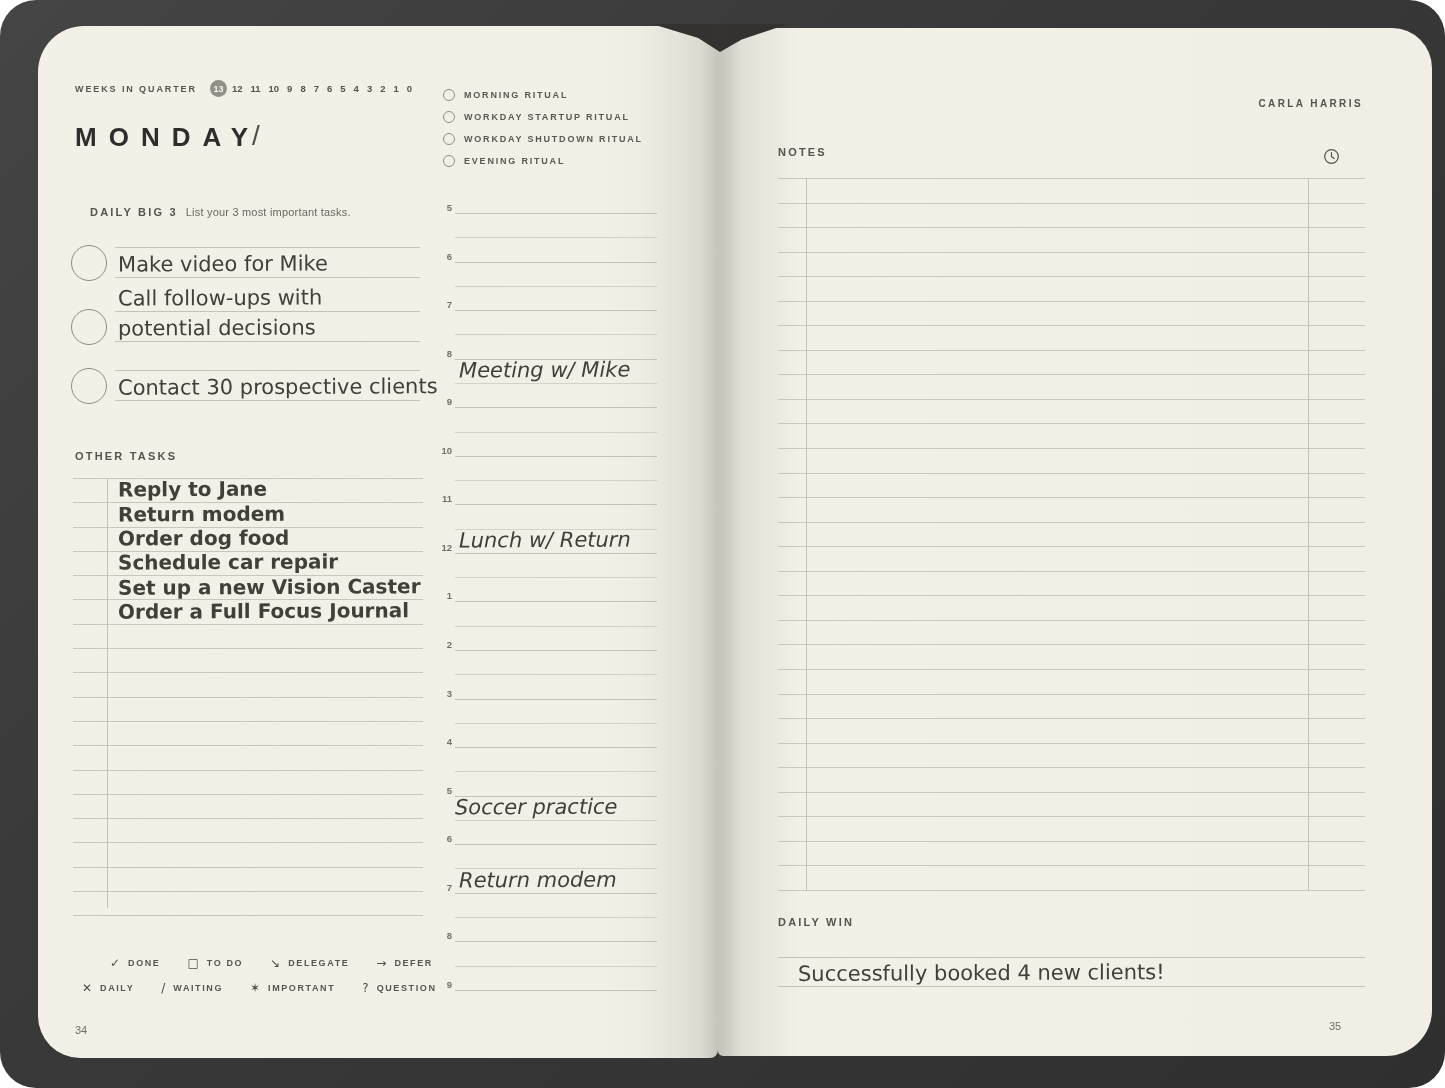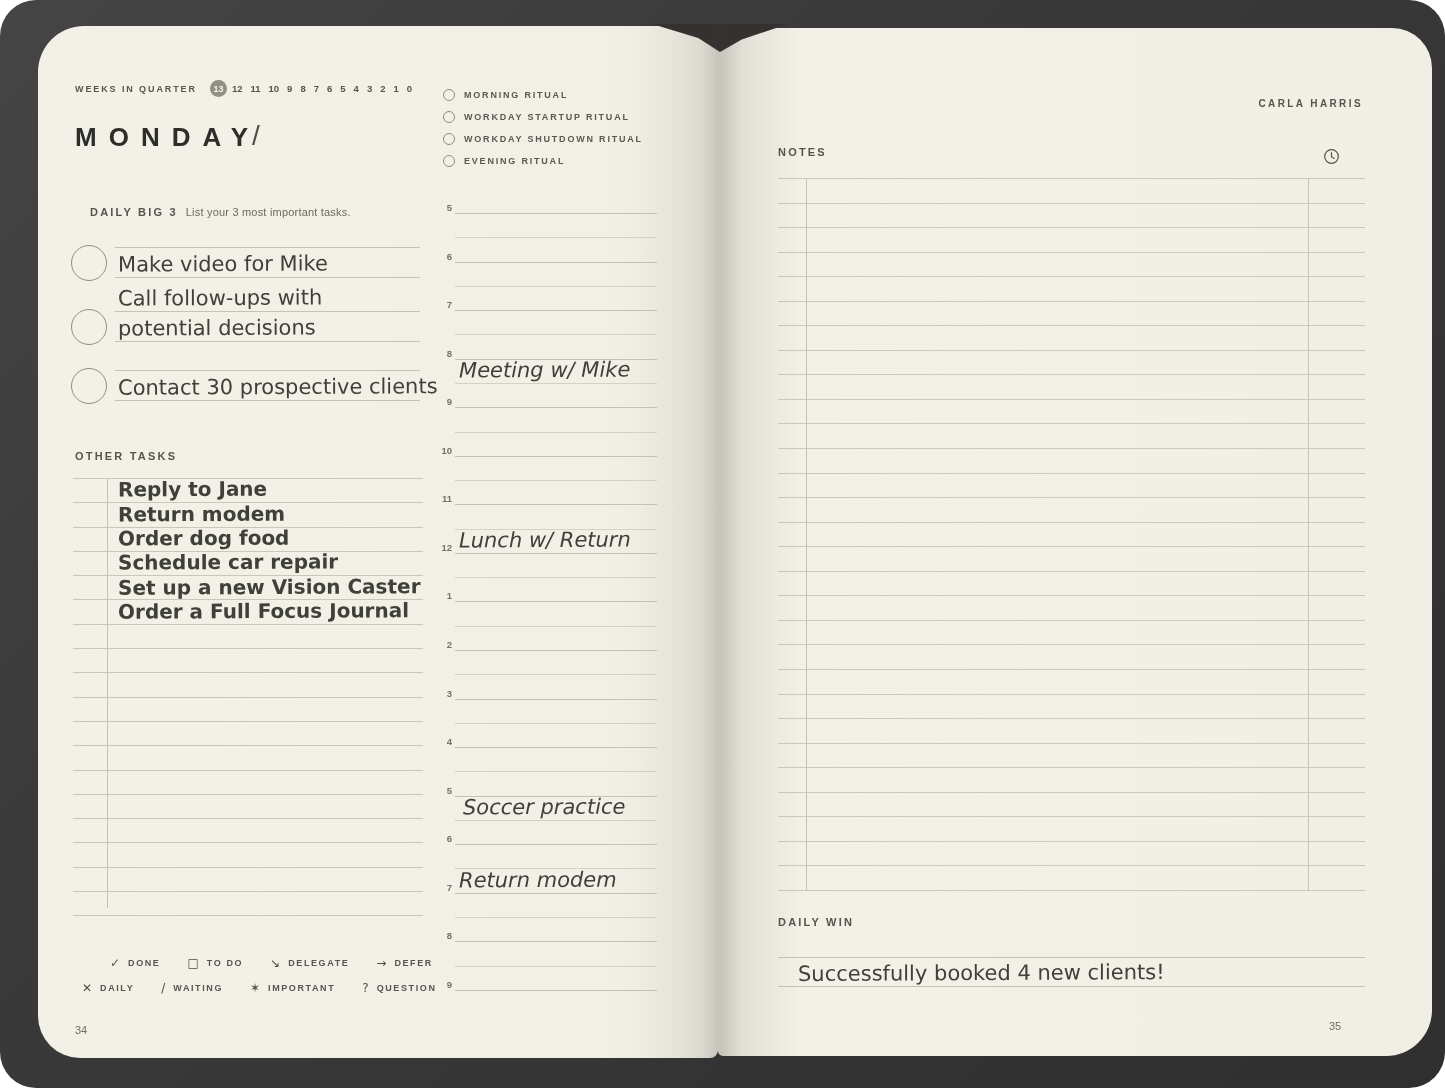--- a/index.html
+++ b/index.html
@@ -191,21 +191,21 @@
         <div class="hline abs" style="left: 16px; top: 679.7px; width: 202px;"></div>
         <div class="hline half abs" style="left: 16px; top: 704px; width: 202px;"></div>
         <div class="hour-num abs" style="left: 0px; top: 668.7px; width: 13px;">7</div>
         <div class="hline abs" style="left: 16px; top: 728.25px; width: 202px;"></div>
         <div class="hline half abs" style="left: 16px; top: 752.55px; width: 202px;"></div>
         <div class="hour-num abs" style="left: 0px; top: 717.25px; width: 13px;">8</div>
         <div class="hline abs" style="left: 16px; top: 776.8px; width: 202px;"></div>
         <div class="hour-num abs" style="left: 0px; top: 765.8px; width: 13px;">9</div>
         <div class="hand sched-entry abs" style="left: 20px; top: 143.65px;">Meeting w/ Mike</div>
         <div class="hand sched-entry abs" style="left: 20px; top: 313.85px;">Lunch w/ Return</div>
-        <div class="hand sched-entry abs" style="left: 24px; top: 580.6px;">Soccer practice</div>
+        <div class="hand sched-entry abs" style="left: 16px; top: 580.6px;">Soccer practice</div>
         <div class="hand sched-entry abs" style="left: 20px; top: 653.7px;">Return modem</div>
       </div>
 
     <div class="legend" id="legend">
         <div class="legend-row">
           <span class="legend-item">
             <span class="legend-sym">✓</span>
             <span class="legend-label">DONE</span>
           </span>
           <span class="legend-item">

